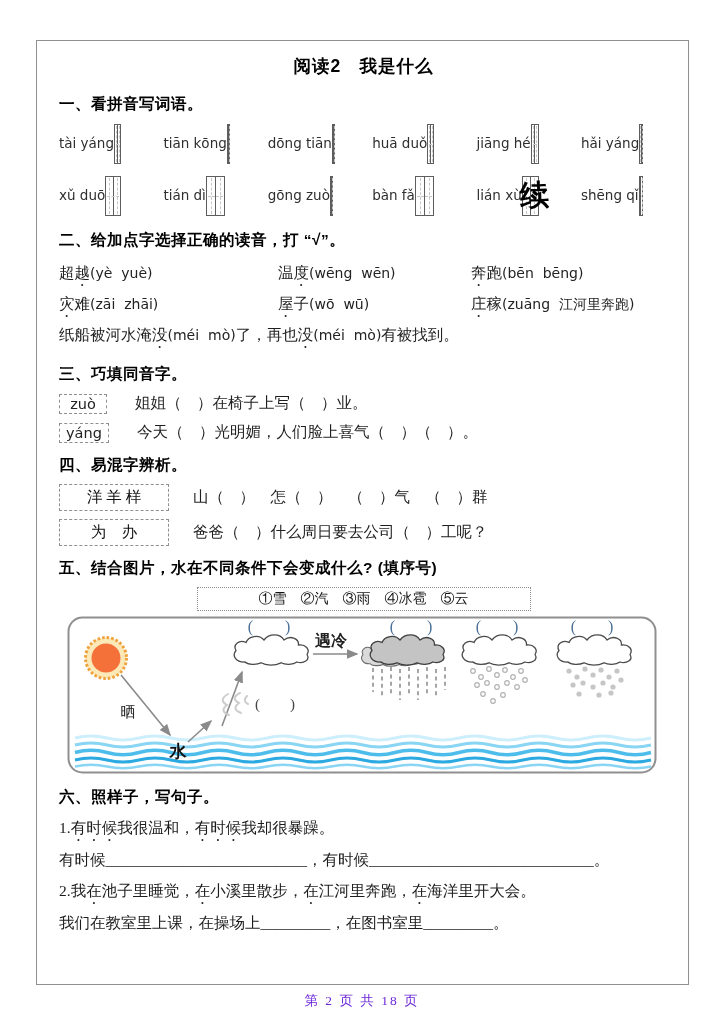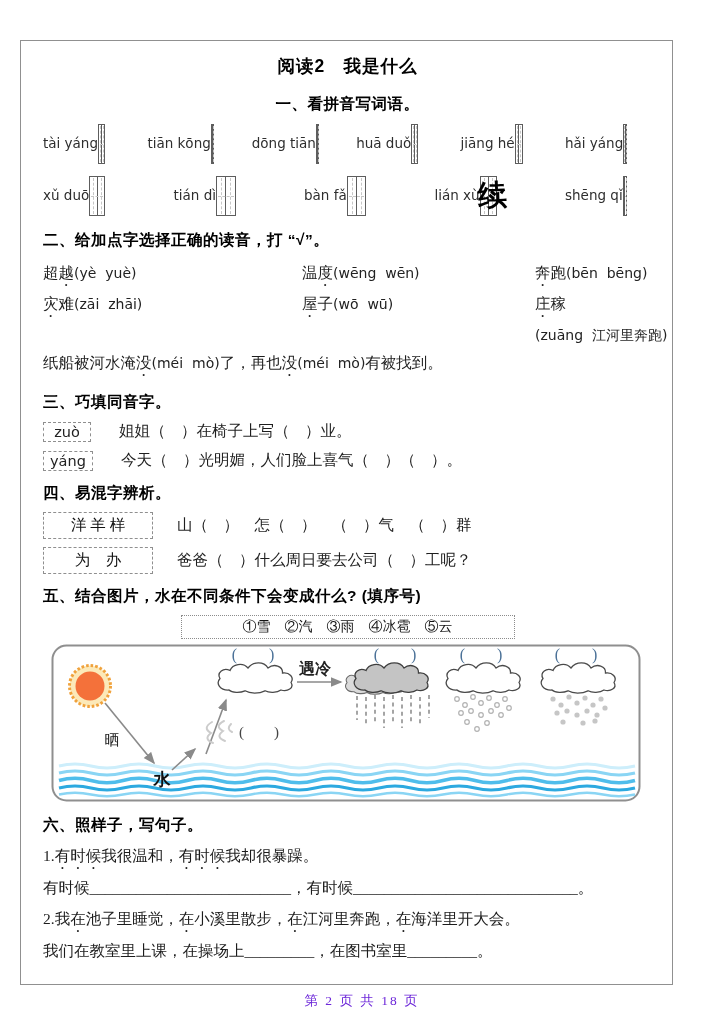--- a/index.html
+++ b/index.html
@@ -2,55 +2,55 @@
 <html><head>
 <meta charset="utf-8">
 <style>
   html,body{margin:0;padding:0;}
   body{
     width:724px;height:1024px;position:relative;background:#ffffff;
     font-family:"Liberation Serif","DejaVu Serif",serif;color:#1e1e1e;
     overflow:hidden;
   }
   .frame{
-    position:absolute;left:20px;top:40px;width:653px;height:945px;
+    position:absolute;left:36px;top:40px;width:653px;height:945px;
     border:1.5px solid #909090;box-sizing:border-box;
     padding:8px 20px 0 22px;background:#fff;
   }
   .title{
     text-align:center;font-weight:bold;font-size:17.5px;color:#000;
     font-family:"Liberation Sans","DejaVu Sans",sans-serif;
     letter-spacing:1px;margin-top:5px;
   }
   .sec-h{
     font-weight:bold;font-size:15.5px;color:#000;
     font-family:"Liberation Sans","DejaVu Sans",sans-serif;
     letter-spacing:.5px;
   }
-  .mt-s1{margin-top:16px;text-align:center;}
+  .mt-s1{margin-top:16px;}
   
   .pyrow{display:flex;justify-content:space-between;width:584px;margin-top:9px;}
   .pyitem{width:62px;display:flex;align-items:center;}
   .pylabel{
     font-family:"DejaVu Sans","Liberation Sans",sans-serif;
     font-size:13.5px;color:#2e2e2e;height:19px;white-space:nowrap;
   }
   .tzg{width:62px;height:40px;border:1.5px solid #5d5d5d;box-sizing:border-box;
     display:flex;position:relative;background:#fff;}
   .tzg::after{content:"";position:absolute;left:1px;right:1px;top:50%;
     border-top:1px dashed #c6c6c6;}
   .cell{flex:1;position:relative;}
   .cell + .cell{border-left:1.5px solid #5d5d5d;}
   .cell::before{content:"";position:absolute;top:1px;bottom:1px;left:50%;
     border-left:1px dashed #c6c6c6;}
   .fillchar{position:absolute;inset:0;display:flex;align-items:center;justify-content:center;
     font-size:29px;color:#000;z-index:2;font-weight:600;transform:rotate(-2deg);}
   
   .s2block{margin-top:8px;font-size:15.5px;line-height:27px;}
-  .s2row{display:grid;grid-template-columns:219px 193px auto;gap:40px;}
+  .s2row{display:grid;grid-template-columns:219px 193px auto;}
   .py2{font-family:"DejaVu Sans","Liberation Sans",sans-serif;font-size:14px;white-space:pre;color:#222;}
   .dt{
     -webkit-text-emphasis:filled dot #222;text-emphasis:filled dot #222;
     -webkit-text-emphasis-position:under;text-emphasis-position:under left;
   }
   
   .mt-h{margin-top:12px;}
   .boxrow{display:flex;align-items:center;margin-top:8px;font-size:15.5px;}
   .pbox{
     border:1px dashed #8f8f8f;min-width:34px;text-align:center;padding:1px 6px;
@@ -132,20 +132,27 @@
   <div class="pyrow" style="margin-top:12px">
     <div class="pyitem">
       <div class="pylabel">xǔ duō</div>
       <div class="tzg">
           <div class="cell"></div>
           <div class="cell"></div>
         </div>
     </div>
     <div class="pyitem">
       <div class="pylabel">tián dì</div>
+      <div class="tzg">
+          <div class="cell"></div>
+          <div class="cell"></div>
+        </div>
+    </div>
+    <div class="pyitem">
+      <div class="pylabel">gōng zuò</div>
       <div class="tzg">
           <div class="cell"></div>
           <div class="cell"></div>
         </div>
     </div>
     <div class="pyitem">
       <div class="pylabel">bàn fǎ</div>
       <div class="tzg">
           <div class="cell"></div>
           <div class="cell"></div>

